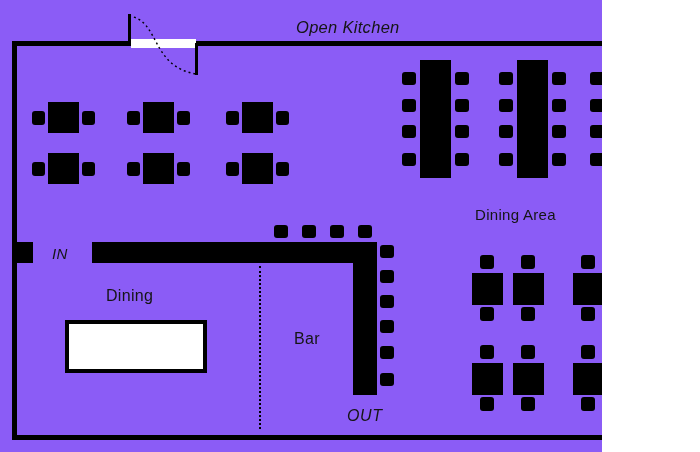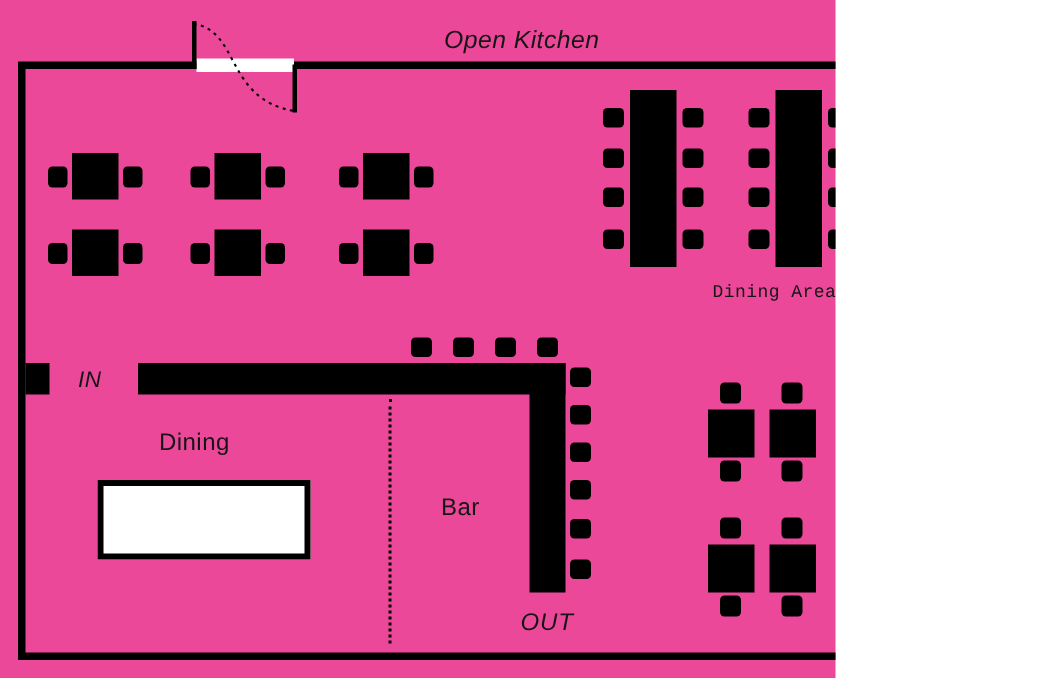--- a/index.html
+++ b/index.html
@@ -1,31 +1,31 @@
 <!DOCTYPE html>
 <html><head>
 <meta charset="utf-8">
 <style>
   html,body{margin:0;padding:0;background:#fff;}
   #stage{
-    position:relative;width:557px;height:452px;background:#ec4899;overflow:hidden;
+    position:relative;width:602px;height:452px;background:#8b5cf6;overflow:hidden;
     font-family:"Liberation Sans",sans-serif;
   }
   #room-outline{
     position:absolute;left:12px;top:41px;width:676px;height:399px;
     border:5px solid #000;box-sizing:border-box;background:transparent;
   }
   #door-gap{position:absolute;left:131px;top:39px;width:65px;height:9px;background:#fff;}
   #door-svg{position:absolute;left:0;top:0;width:700px;height:452px;pointer-events:none;}
   .label{
     position:absolute;color:#151515;font-weight:500;letter-spacing:.3px;
     white-space:nowrap;line-height:1;
   }
   #open-kitchen-label{left:296px;top:19px;font-size:16.5px;font-style:italic;}
-  #dining-area-label{left:475px;top:189px;font-size:12px;font-family:Liberation Mono, monospace;}
+  #dining-area-label{left:475px;top:207px;font-size:15px;}
   #kitchen-label{left:106px;top:288px;font-size:16px;}
   #bar-label{left:294px;top:331px;font-size:16px;}
   #in-label{left:52px;top:246px;font-size:15px;font-style:italic;}
   #out-label{left:347px;top:408px;font-size:16px;font-style:italic;letter-spacing:.6px;}
   .tbl{position:absolute;background:#000;}
   .chair{position:absolute;background:#000;border-radius:3px;}
   .counter{position:absolute;background:#000;}
   #kitchen-counter{
     position:absolute;border:4px solid #000;box-sizing:border-box;background:#fff;
   }

